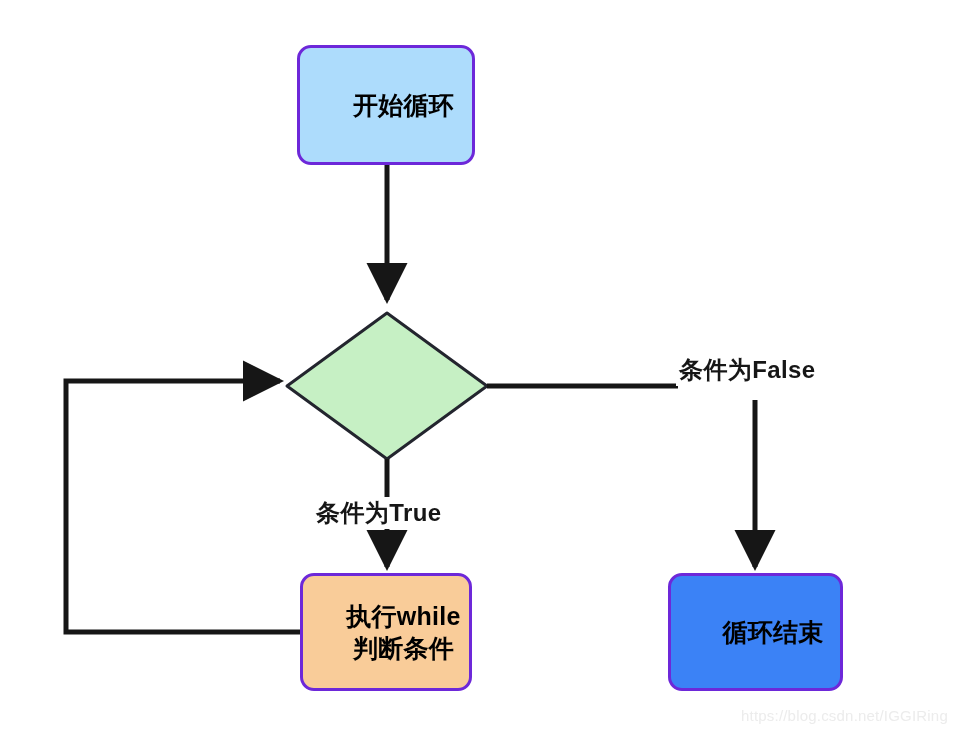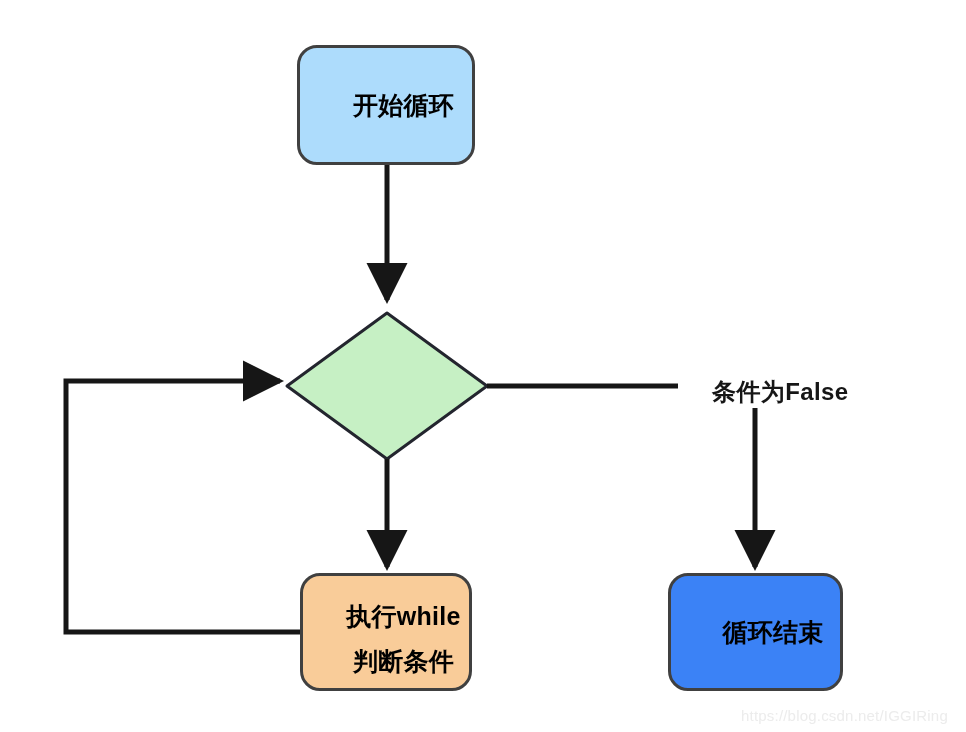--- a/index.html
+++ b/index.html
@@ -32,22 +32,22 @@
     align-items: center;
     justify-content: center;
     text-align: center;
     color: #000000;
     font-weight: bold;
     line-height: 1.28;
     letter-spacing: 0.3px;
     z-index: 3;
   }
   .node-box {
-    border: 3px solid #404040;
-    border-radius: 20px;
+    border: 3px solid #6d28d9;
+    border-radius: 14px;
     padding-left: 35px;
   }
   .node-start {
     left: 297px;
     top: 45px;
     width: 178px;
     height: 120px;
     background: #addcfc;
     font-size: 25px;
   }
@@ -90,36 +90,34 @@
     background: #ffffff;
     padding: 0 3px;
     z-index: 4;
   }
   .label-true {
     left: 313px;
     top: 497px;
   }
   .label-false {
     left: 676px;
-    top: 376px;
-    margin-left: 33px;
+    top: 354px;
   }
   .watermark {
     position: absolute;
     left: 741px;
     top: 707px;
     font-size: 15px;
     color: #ececec;
     letter-spacing: 0.2px;
     white-space: nowrap;
     z-index: 5;
   }
   .two-line {
     display: block;
-    margin-top: 13px;
   }
 </style>
 </head>
 <body>
 
 <div id="canvas">
 
   <svg id="flow-svg" viewBox="0 0 966 732">
     <defs>
       <marker id="arrowhead" markerWidth="9" markerHeight="9" refX="7.4" refY="4.5" orient="auto" markerUnits="strokeWidth">
@@ -149,18 +147,19 @@
     <span>
       <span class="two-line">执行while</span>
       <span class="two-line">判断条件</span>
     </span>
   </div>
 
   <div class="node node-box node-end">
     <span>循环结束</span>
   </div>
 
+  <div class="edge-label label-true">条件为True</div>
 
   <div class="edge-label label-false">条件为False</div>
 
   <div class="watermark">https://blog.csdn.net/IGGIRing</div>
 
 </div>
 
 </body></html>

